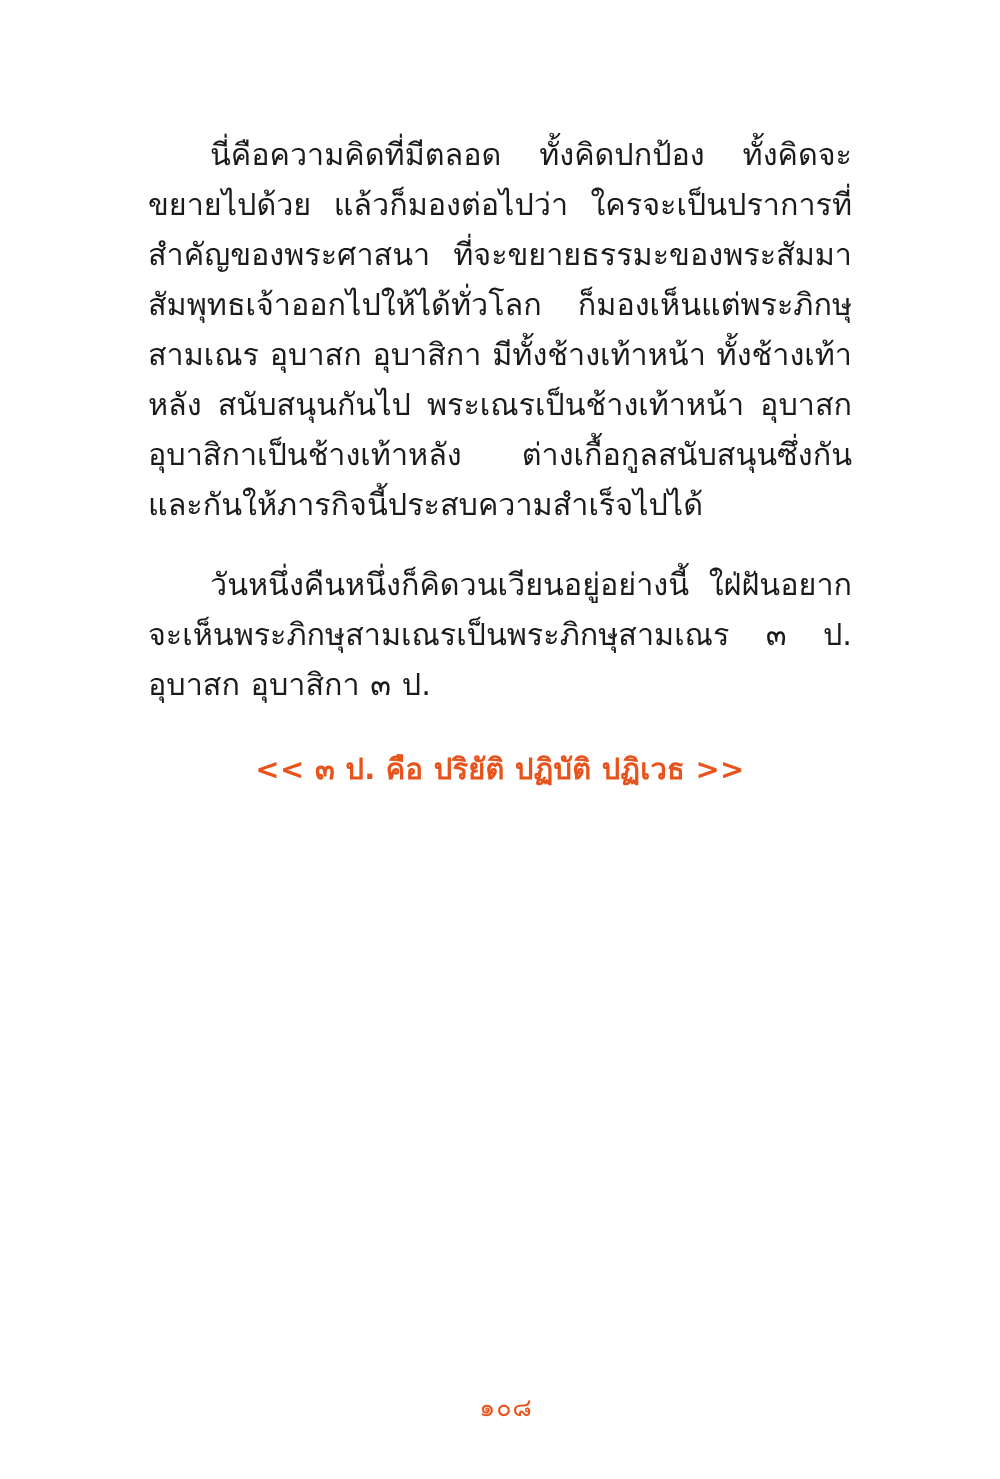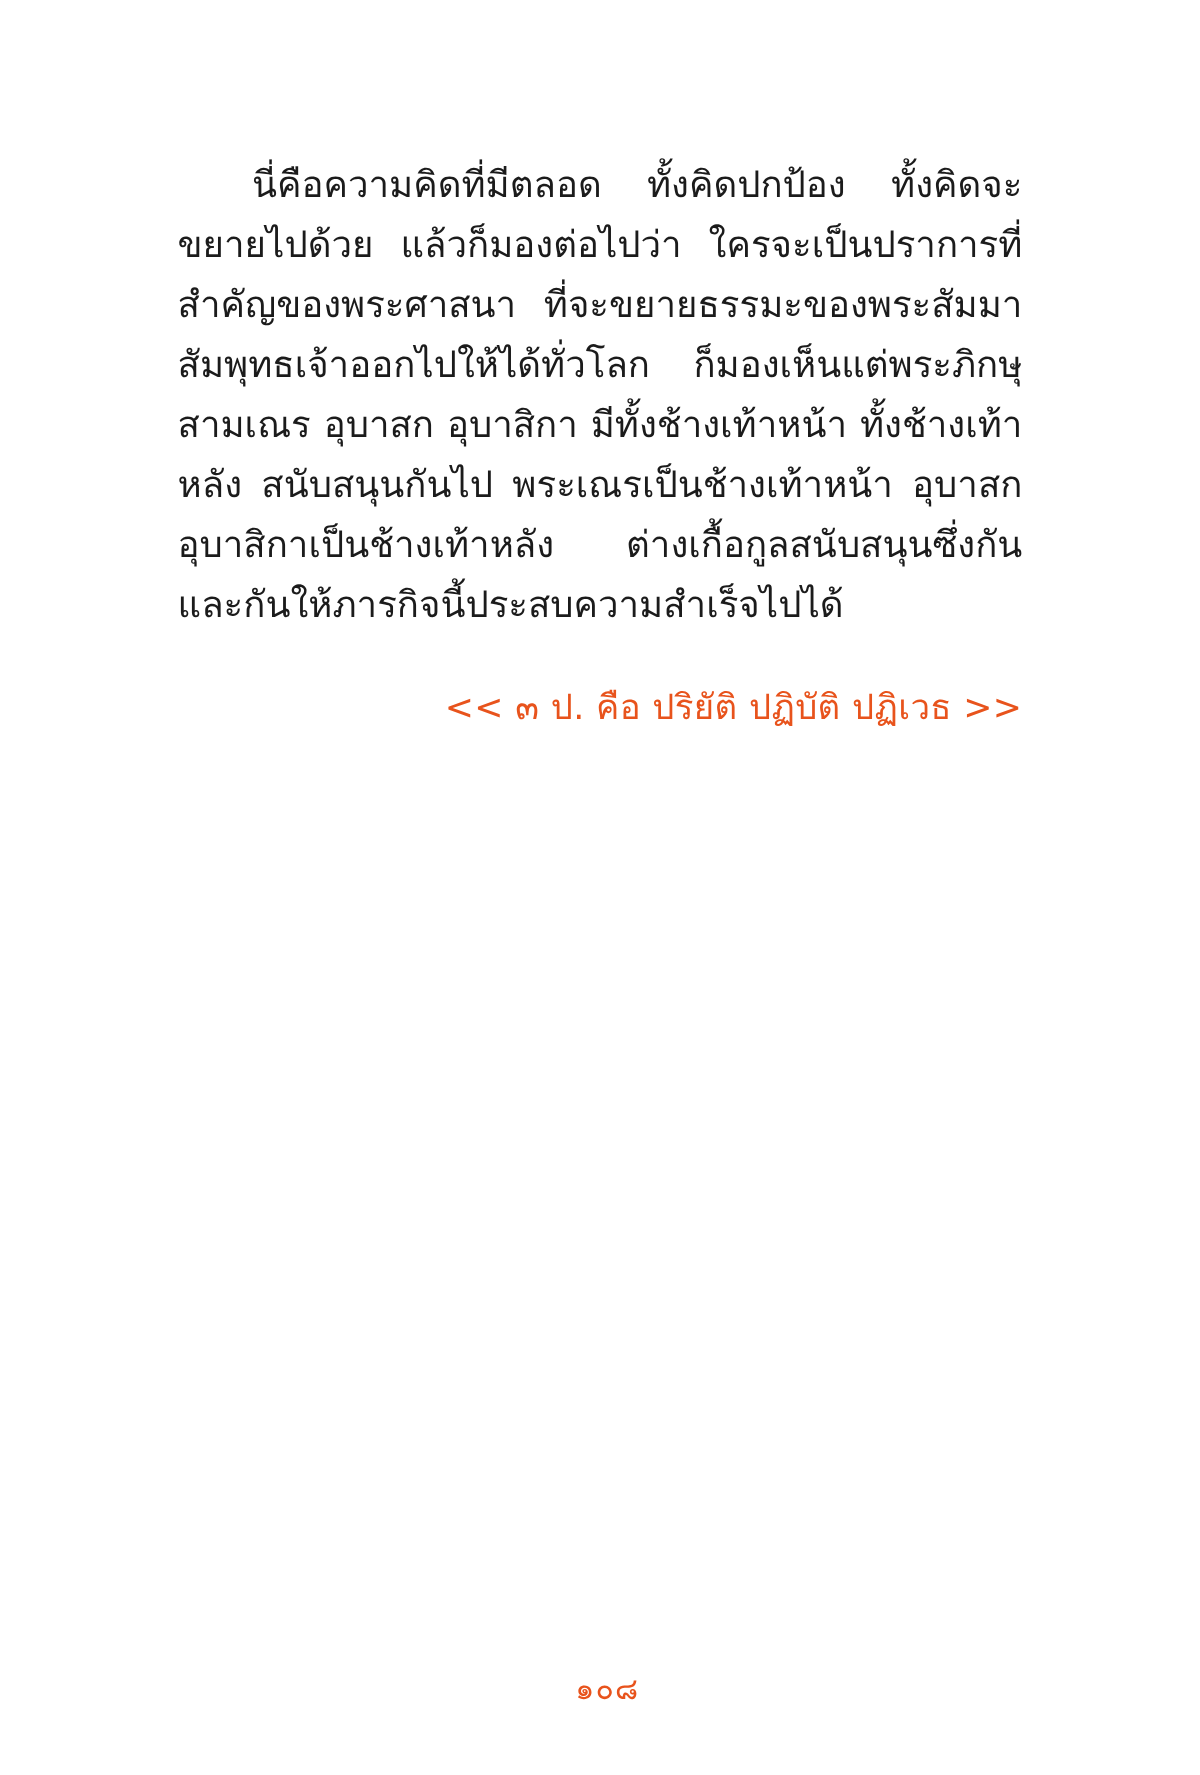--- a/index.html
+++ b/index.html
@@ -37,23 +37,23 @@
     color: #1b1b1b;
     word-spacing: 1px;
   }
   p.para + p.para {
     margin-top: 30px;
   }
   .section-heading {
     margin: 36px 0 0 0;
     font-size: 29px;
     line-height: 46px;
-    font-weight: normal;
+    font-weight: bold;
     color: #e8531c;
-    text-align: right;
+    text-align: center;
     text-indent: 0;
     letter-spacing: 0.3px;
   }
   .after-heading {
     margin-top: 30px;
   }
   .folio {
     position: absolute;
     left: 12px;
     right: 0;
@@ -66,20 +66,21 @@
 </style>
 </head>
 <body>
 
 <div class="page">
   <div class="content">
 
     <p class="para">นี่คือความคิดที่มีตลอด ทั้งคิดปกป้อง ทั้งคิดจะขยายไปด้วย แล้วก็มองต่อไปว่า ใครจะเป็นปราการที่สำคัญของพระศาสนา ที่จะขยายธรรมะของพระสัมมาสัมพุทธเจ้าออกไปให้ได้ทั่วโลก ก็มองเห็นแต่พระภิกษุ สามเณร อุบาสก อุบาสิกา มีทั้งช้างเท้าหน้า ทั้งช้างเท้าหลัง สนับสนุนกันไป พระเณรเป็นช้างเท้าหน้า อุบาสกอุบาสิกาเป็นช้างเท้าหลัง ต่างเกื้อกูลสนับสนุนซึ่งกันและกันให้ภารกิจนี้ประสบความสำเร็จไปได้</p>
 
 
+    <p class="para">วันหนึ่งคืนหนึ่งก็คิดวนเวียนอยู่อย่างนี้ ใฝ่ฝันอยากจะเห็นพระภิกษุสามเณรเป็นพระภิกษุสามเณร ๓ ป. อุบาสก อุบาสิกา ๓ ป.</p>
 
     <h2 class="section-heading">&lt;&lt; ๓ ป. คือ ปริยัติ ปฏิบัติ ปฏิเวธ &gt;&gt;</h2>
 
 
   </div>
 
   <div class="folio">๑๐๘</div>
 </div>
 
 </body></html>

